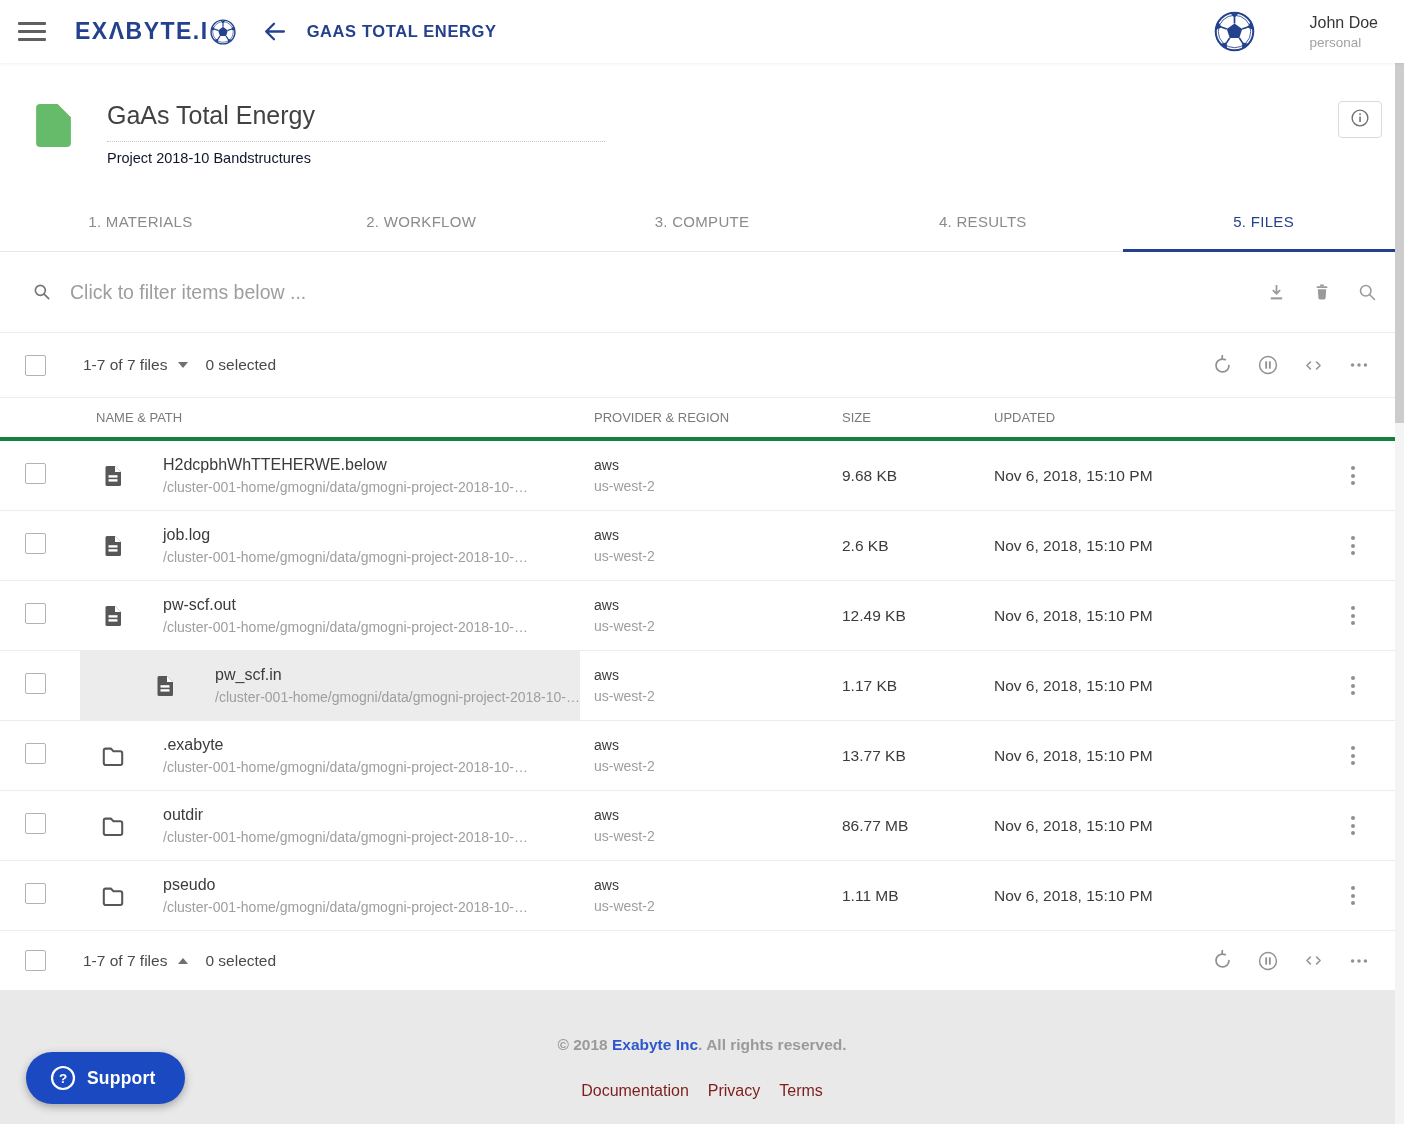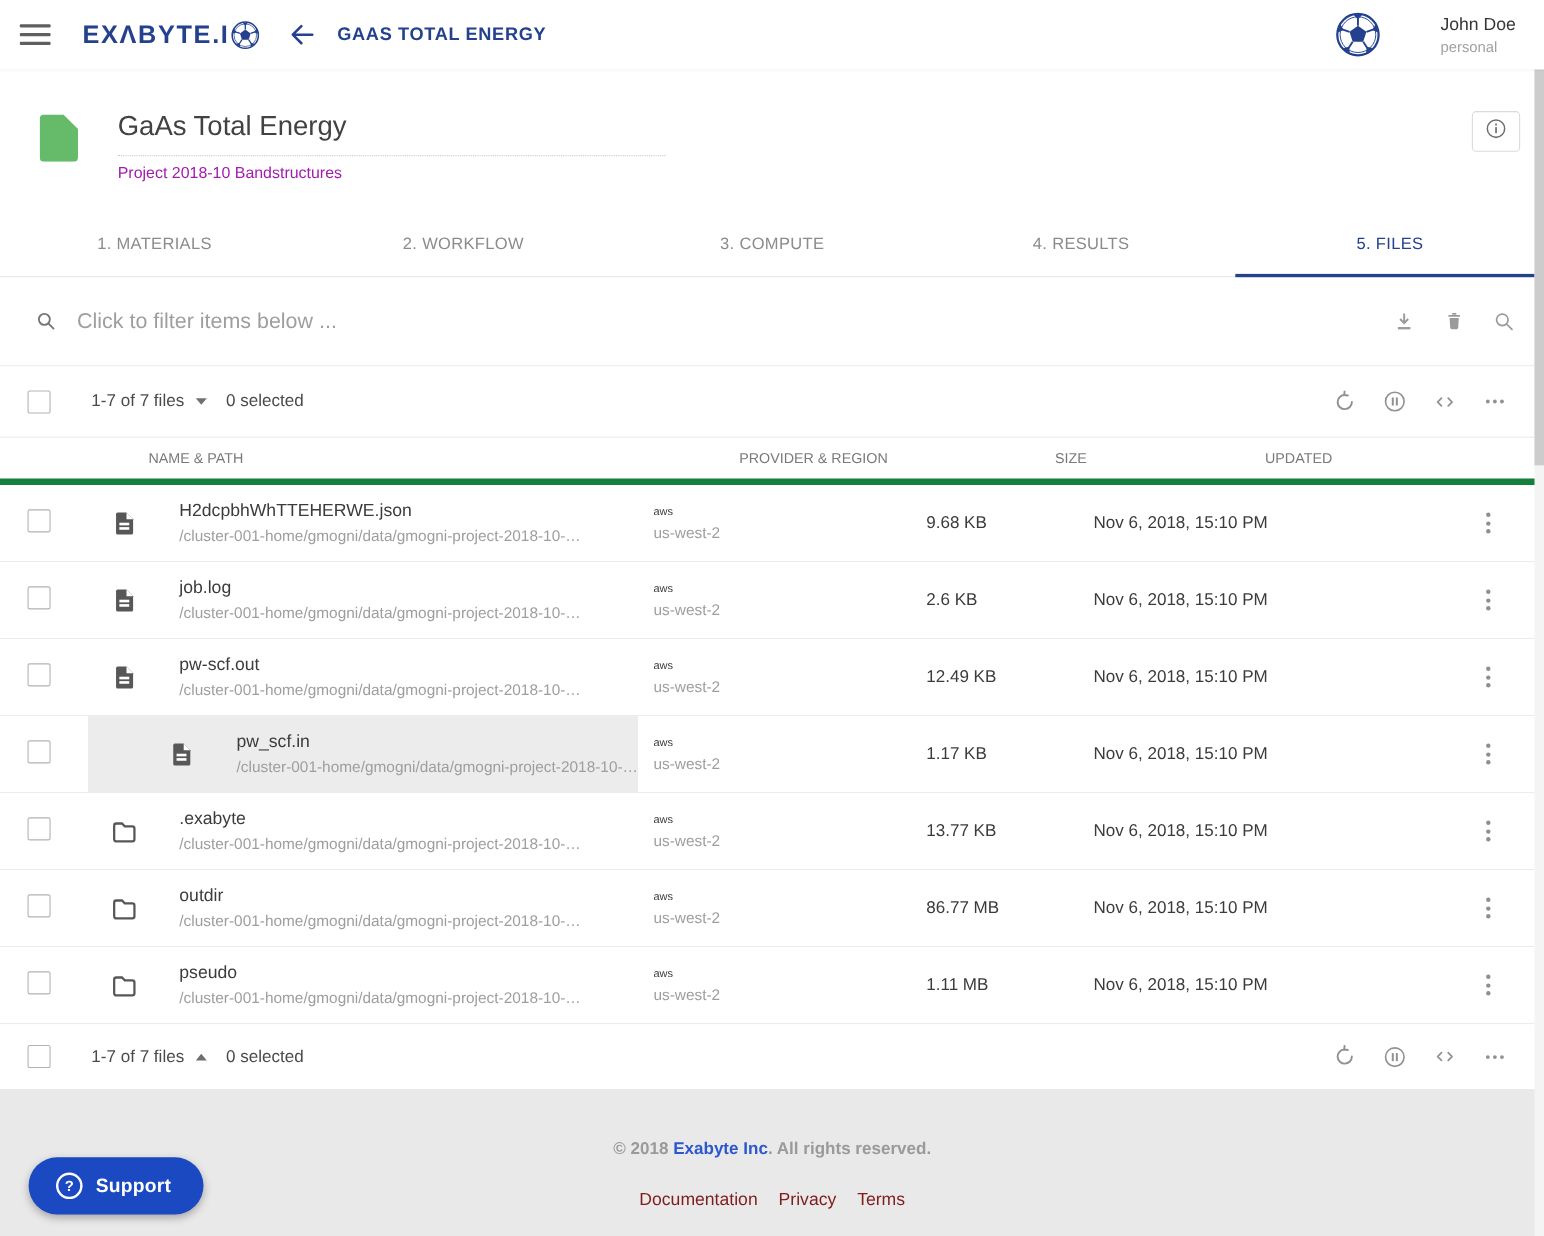--- a/index.html
+++ b/index.html
@@ -22,21 +22,21 @@
   .avatar { width:41px; height:41px; border-radius:50%; overflow:hidden; display:inline-flex; cursor:pointer; }
   .user-block { margin-left:15px; display:flex; flex-direction:column; }
   .user-name { font-size:16px; color:#363636; }
   .user-account { margin-top:3px; font-size:13.5px; color:#a2a2a2; }
   
   .page-header { height:129px; display:flex; align-items:flex-start; padding:38px 22px 0 36px; background:#fff; }
   .doc-icon { display:inline-flex; margin-top:3px; }
   .header-text { margin-left:36px; }
   .page-title { font-size:25px; font-weight:400; color:#424242; padding-bottom:11px;
                 border-bottom:1px dotted #c9c9c9; width:498px; }
-  .page-subtitle { margin-top:8px; font-size:14.5px; color:#a21caf; }
+  .page-subtitle { margin-top:8px; font-size:14.5px; color:#0f172a; }
   .info-button { margin-left:auto; width:44px; height:37px; border:1px solid #dadada; border-radius:4px;
                  display:flex; align-items:center; justify-content:center; background:#fff; cursor:pointer; }
   
   .tabs { height:60px; display:flex; border-bottom:1px solid #e6e6e6; background:#fff; }
   .tab { flex:1; display:flex; align-items:center; justify-content:center; cursor:pointer;
          font-size:15px; font-weight:500; letter-spacing:0.3px; color:#8b8b8b; position:relative; }
   .tab.active { color:#24418e; }
   .tab.active::after { content:""; position:absolute; left:0; right:0; bottom:-1px; height:3px; background:#24418e; }
   
   .filterbar { height:81px; display:flex; align-items:center; padding:0 26px 0 32px; border-bottom:1px solid #ececec; }
@@ -51,36 +51,36 @@
               display:inline-block; cursor:pointer; }
   .toolbar .checkbox { margin-left:25px; }
   .range-label { margin-left:37px; font-size:15.5px; color:#4a4a4a; display:flex; align-items:center; gap:11px; cursor:pointer; }
   .caret { width:0; height:0; border-left:5px solid transparent; border-right:5px solid transparent; display:inline-block; }
   .caret.down { border-top:6px solid #6f6f6f; }
   .caret.up { border-bottom:6px solid #6f6f6f; }
   .selected-label { margin-left:17px; font-size:15.5px; color:#4a4a4a; }
   .toolbar-actions { margin-left:auto; display:flex; align-items:center; gap:24px; }
   
   .grid-cols { display:grid; grid-template-columns:80px 500px 250px 150px 250px 1fr; }
-  .thead { height:43px; align-items:center; border-bottom:6px solid #15803d;gap:39px; }
+  .thead { height:43px; align-items:center; border-bottom:4px solid #15803d; }
   .th { font-size:13px; color:#7a7a7a; }
   .th-name { grid-column:2; padding-left:16px; }
   .th-provider { padding-left:14px; }
   .th-size { padding-left:12px; }
   .th-updated { padding-left:14px; }
   .row { height:70px; align-items:center; border-bottom:1px solid #ececec; background:#fff; }
   .cell-check { padding-left:25px; }
   .cell-name { display:flex; align-items:center; height:100%; padding-left:20px; }
   .row.highlighted .cell-name { background:#ececec;justify-content:flex-end; }
   .row-icon { width:26px; display:inline-flex; justify-content:center; flex:none; }
   .name-text { margin-left:37px; display:flex; flex-direction:column; min-width:0; }
   .file-name { font-size:16px; color:#3b3b3b; cursor:pointer; }
   .file-path { margin-top:5px; font-size:14px; color:#9e9e9e; white-space:nowrap; }
   .cell-provider { padding-left:14px; display:flex; flex-direction:column; }
-  .provider-name { font-size:10px; color:#3b3b3b; }
+  .provider-name { font-size:14px; color:#3b3b3b; }
   .provider-region { margin-top:5px; font-size:14px; color:#9e9e9e; }
   .cell-size { padding-left:12px; font-size:15.5px; color:#3b3b3b; }
   .cell-updated { padding-left:14px; font-size:15.5px; color:#3b3b3b; }
   .cell-actions { display:flex; justify-content:flex-end; padding-right:43px; }
   .dots-v { display:inline-flex; flex-direction:column; gap:3.5px; padding:4px 6px; cursor:pointer; }
   .dots-v i { width:4px; height:4px; border-radius:50%; background:#8f8f8f; }
   
   .footer { position:absolute; left:0; right:0; bottom:0; height:134px; background:#e9e9e9; text-align:center; }
   .copyright { padding-top:46px; font-size:15.5px; color:#9a9a9a;font-weight:bold; }
   .copyright .company { color:#2d57cf; cursor:pointer; }
@@ -274,21 +274,21 @@
       <span class="row-icon" style="display: inline-flex;">
         <svg viewBox="0 0 24 24" width="24" height="24">
           <path d="M6 2 H14 L20 8 V20.5 A1.5 1.5 0 0 1 18.5 22 H6 A1.5 1.5 0 0 1 4.5 20.5 V3.5 A1.5 1.5 0 0 1 6 2 Z" fill="#575757"></path>
           <path d="M14 2 L20 8 H14 Z" fill="#fff"></path>
           <rect x="7.5" y="11.2" width="9" height="2.4" fill="#fff"></rect>
           <rect x="7.5" y="15.2" width="9" height="2.4" fill="#fff"></rect>
         </svg>
       </span>
 
       <span class="name-text">
-        <span class="file-name">H2dcpbhWhTTEHERWE.json</span>
+        <span class="file-name">H2dcpbhWhTTEHERWE.below</span>
         <span class="file-path">/cluster-001-home/gmogni/data/gmogni-project-2018-10-…</span>
       </span>
     </div>
     <div class="cell-provider">
       <span class="provider-name">aws</span>
       <span class="provider-region">us-west-2</span>
     </div>
     <div class="cell-size">9.68 KB</div>
     <div class="cell-updated">Nov 6, 2018, 15:10 PM</div>
     <div class="cell-actions">

